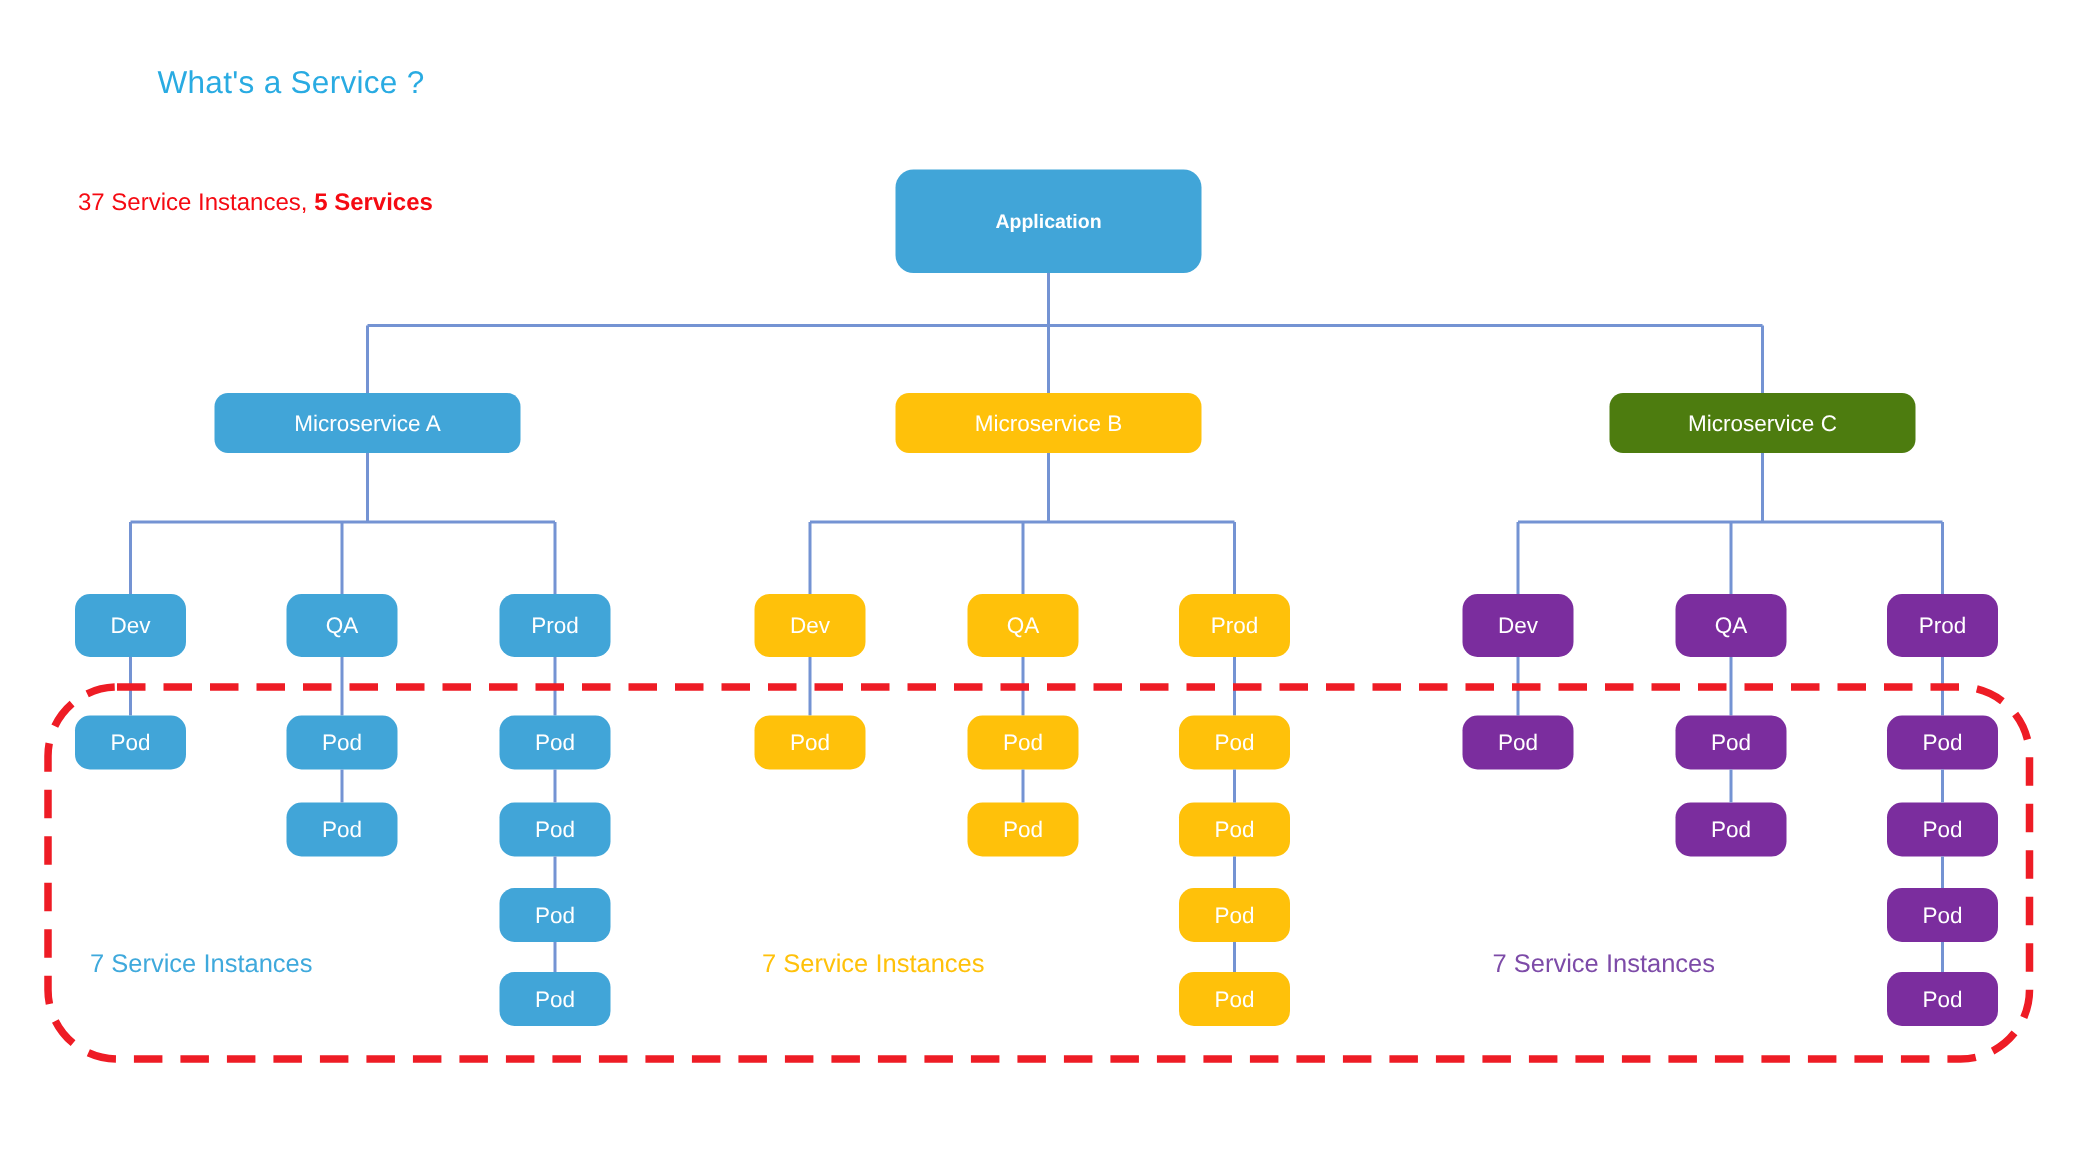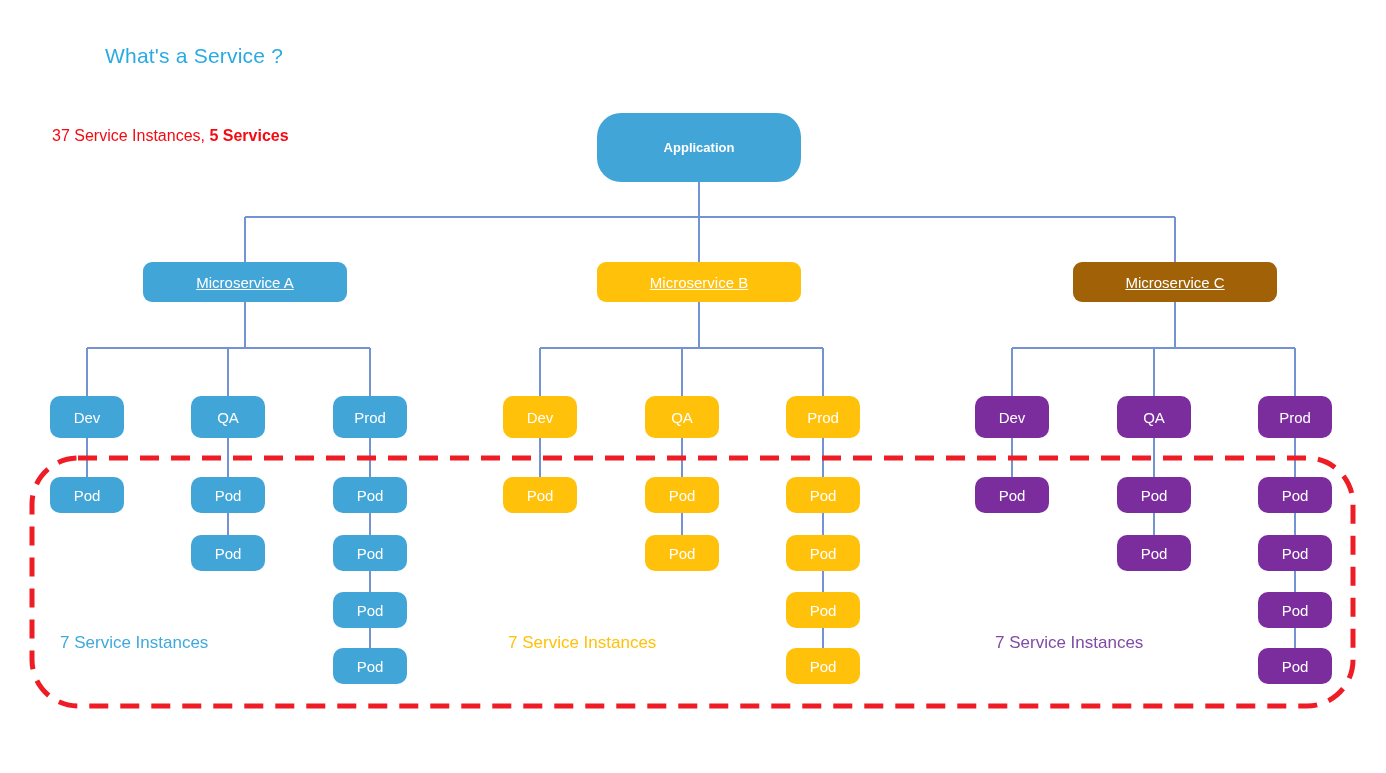--- a/index.html
+++ b/index.html
@@ -13,22 +13,22 @@
   #subtitle {
     position: absolute; left: 52px; top: 127px;
     font-size: 16px; color: #f50a12;
   }
   #subtitle .bold-part { font-weight: bold; }
 
   .node {
     position: absolute; display: flex; align-items: center; justify-content: center;
     color: #ffffff; text-align: center;
   }
-  .node-app { border-radius: 24px; font-size: 13px; font-weight: bold; }
-  .node-svc { border-radius: 9px;  font-size: 15px; text-decoration: underline; }
+  .node-app { border-radius: 12px; font-size: 13px; font-weight: bold; }
+  .node-svc { border-radius: 9px;  font-size: 15px; }
   .node-env { border-radius: 10px; font-size: 15px; }
   .node-pod { border-radius: 10px; font-size: 15px; }
 
   .connector { position: absolute; background: #7493d3; }
 
   .instances-label { position: absolute; font-size: 17px; white-space: nowrap; }
 
   #pods-outline { position: absolute; left: 0; top: 0; pointer-events: none; }
 </style>
 </head>
@@ -88,21 +88,21 @@
     <div class="node node-env" style="left: 786px; top: 396px; width: 74px; height: 42px; background: rgb(255, 193, 10);">Prod</div>
     <div class="connector" style="left: 822.25px; top: 438px; width: 1.5px; height: 39px;"></div>
     <div class="node node-pod" style="left: 786px; top: 477px; width: 74px; height: 36px; background: rgb(255, 193, 10);">Pod</div>
     <div class="node node-pod" style="left: 786px; top: 535px; width: 74px; height: 36px; background: rgb(255, 193, 10);">Pod</div>
     <div class="connector" style="left: 822.25px; top: 513px; width: 1.5px; height: 22px;"></div>
     <div class="node node-pod" style="left: 786px; top: 592px; width: 74px; height: 36px; background: rgb(255, 193, 10);">Pod</div>
     <div class="connector" style="left: 822.25px; top: 571px; width: 1.5px; height: 21px;"></div>
     <div class="node node-pod" style="left: 786px; top: 648px; width: 74px; height: 36px; background: rgb(255, 193, 10);">Pod</div>
     <div class="connector" style="left: 822.25px; top: 628px; width: 1.5px; height: 20px;"></div>
     <div class="instances-label" style="left: 508px; top: 633px; color: rgb(255, 193, 10);">7 Service Instances</div>
-    <div class="node node-svc" style="left: 1073px; top: 262px; width: 204px; height: 40px; background: #a16207;">Microservice C</div>
+    <div class="node node-svc" style="left: 1073px; top: 262px; width: 204px; height: 40px; background: #4d7c0f;">Microservice C</div>
     <div class="connector" style="left: 1174.25px; top: 302px; width: 1.5px; height: 46px;"></div>
     <div class="connector" style="left: 1012px; top: 347.25px; width: 283px; height: 1.5px;"></div>
     <div class="connector" style="left: 1011.25px; top: 348px; width: 1.5px; height: 48px;"></div>
     <div class="connector" style="left: 1153.25px; top: 348px; width: 1.5px; height: 48px;"></div>
     <div class="connector" style="left: 1294.25px; top: 348px; width: 1.5px; height: 48px;"></div>
     <div class="node node-env" style="left: 975px; top: 396px; width: 74px; height: 42px; background: rgb(123, 45, 158);">Dev</div>
     <div class="connector" style="left: 1011.25px; top: 438px; width: 1.5px; height: 39px;"></div>
     <div class="node node-pod" style="left: 975px; top: 477px; width: 74px; height: 36px; background: rgb(123, 45, 158);">Pod</div>
     <div class="node node-env" style="left: 1117px; top: 396px; width: 74px; height: 42px; background: rgb(123, 45, 158);">QA</div>
     <div class="connector" style="left: 1153.25px; top: 438px; width: 1.5px; height: 39px;"></div>

